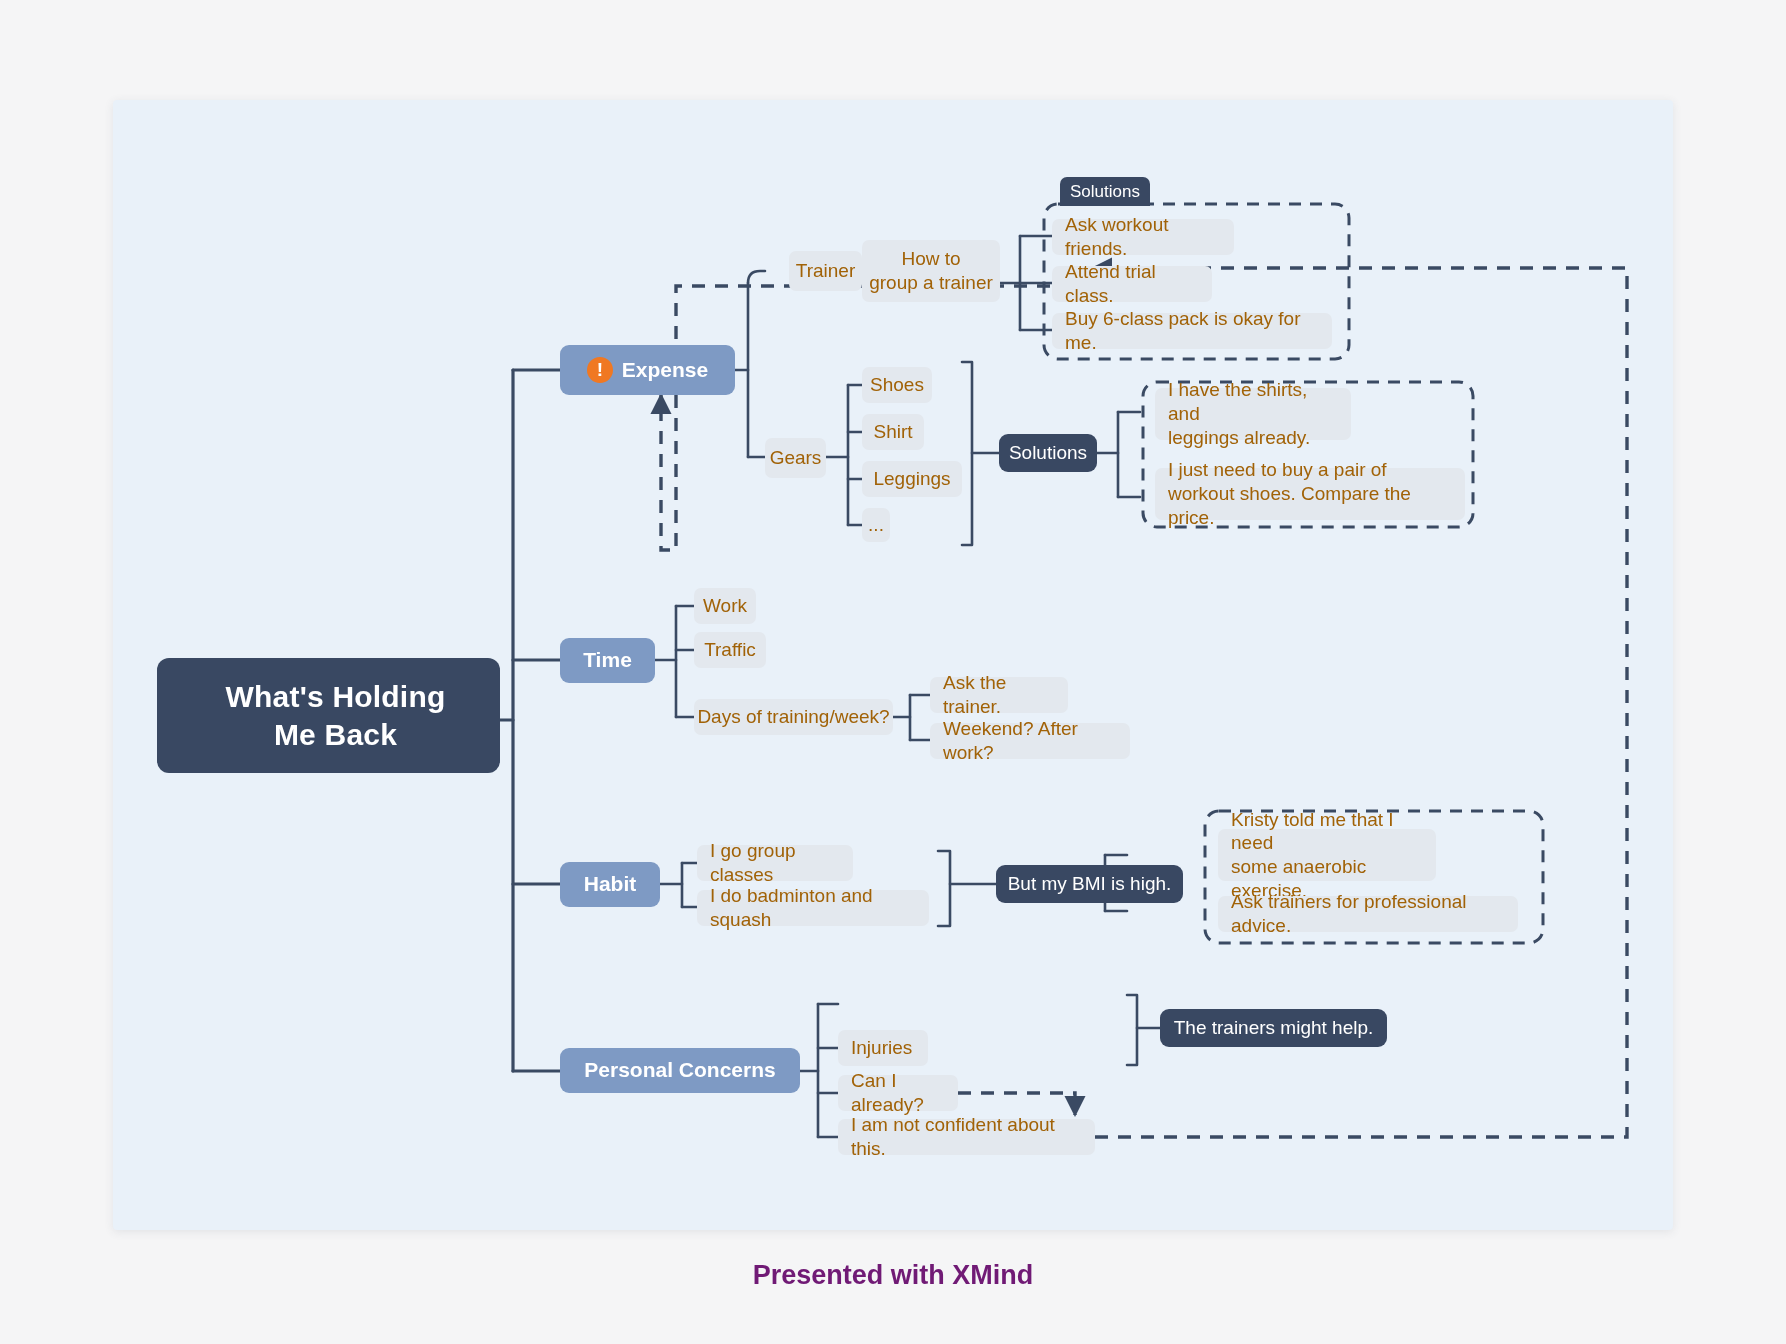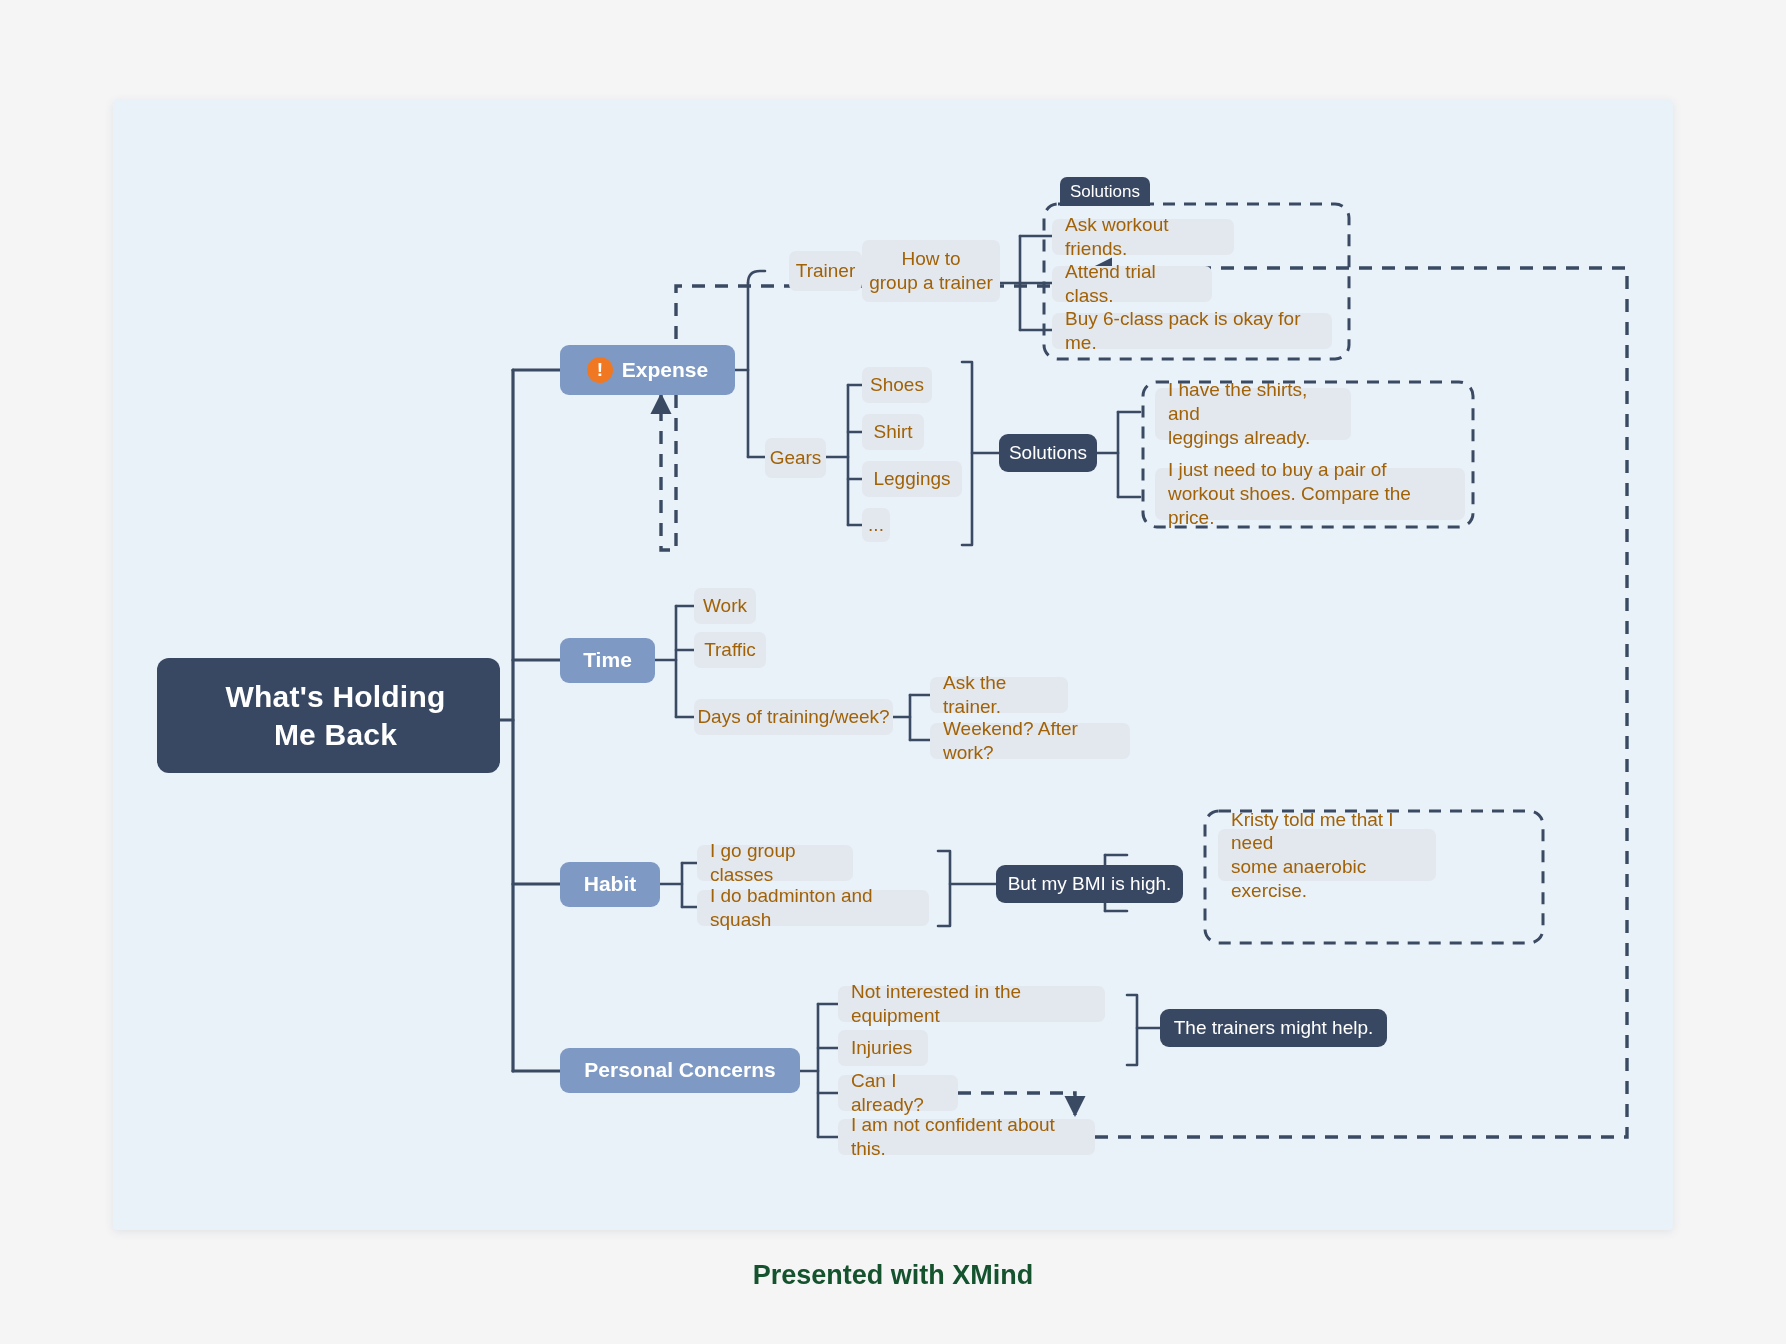--- a/index.html
+++ b/index.html
@@ -105,21 +105,21 @@
     line-height: 1;
     flex: none;
   }
   .warn-icon span { transform: translateY(-1px); }
   #footer {
     position: absolute;
     left: 0;
     top: 1260px;
     width: 1786px;
     text-align: center;
-    color: #14532d;
+    color: #701a75;
     font-size: 27px;
     font-weight: bold;
   }
 </style>
 </head>
 <body>
 
 <div id="stage">
 
   <div id="canvas"></div>
@@ -281,24 +281,24 @@
 
   <div class="node node-main" style="left:560px; top:862px; width:100px; height:45px;">Habit</div>
 
   <div class="node node-sub left" style="left:697px; top:845px; width:156px; height:36px;">I go group classes</div>
   <div class="node node-sub left" style="left:697px; top:890px; width:232px; height:36px;">I do badminton and squash</div>
 
   <div class="node node-dark" style="left:996px; top:865px; width:187px; height:38px;">But my BMI is high.</div>
 
   <div class="node node-sub left" style="left:1218px; top:829px; width:218px; height:52px;">Kristy told me that I need
 some anaerobic exercise.</div>
+  <div class="node node-sub left" style="left:1218px; top:896px; width:300px; height:36px;">Ask trainers for professional advice.</div>
 
   <div class="node node-main" style="left:560px; top:1048px; width:240px; height:45px;">Personal Concerns</div>
 
-  <div class="node node-sub left" style="left:838px; top:986px; width:267px; height:36px;">Not interested in the equipment</div>
   <div class="node node-sub left" style="left:838px; top:1030px; width:90px; height:36px;">Injuries</div>
   <div class="node node-sub left" style="left:838px; top:1075px; width:120px; height:36px;">Can I already?</div>
   <div class="node node-sub left" style="left:838px; top:1119px; width:257px; height:36px;">I am not confident about this.</div>
 
   <div class="node node-dark" style="left:1160px; top:1009px; width:227px; height:38px;">The trainers might help.</div>
 
   <div id="footer">Presented with XMind</div>
 
 </div>
 

